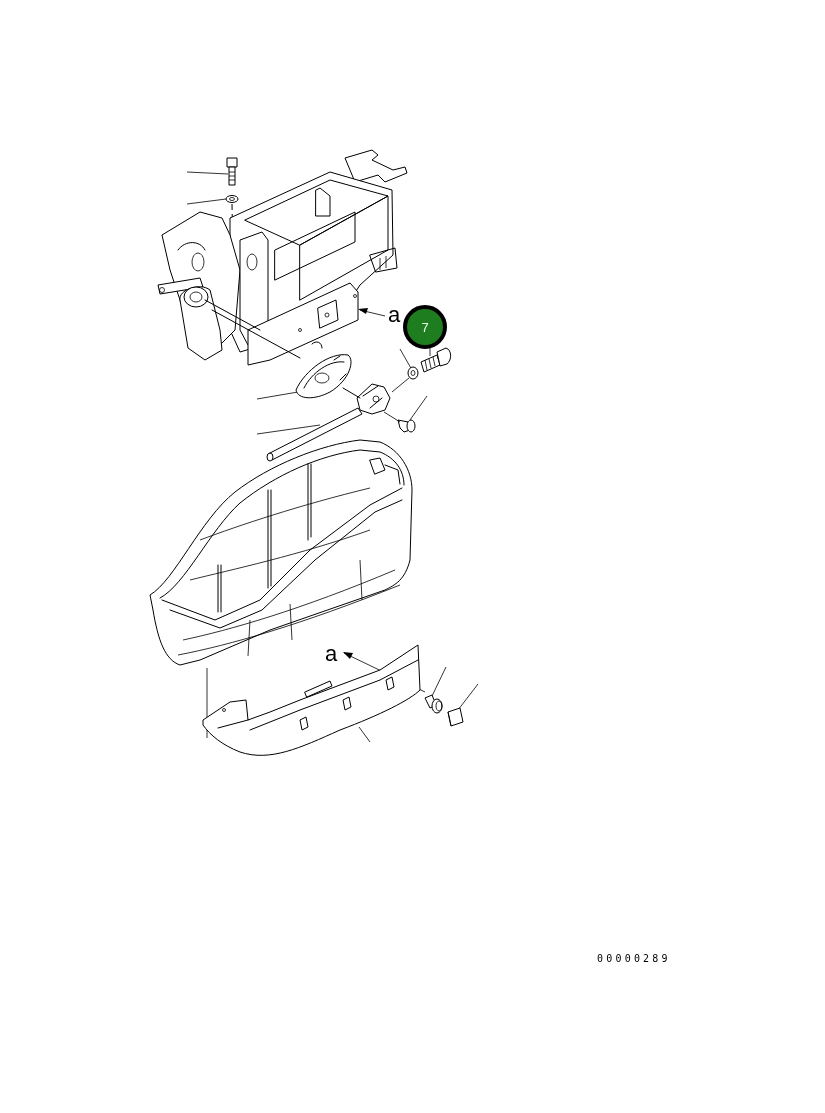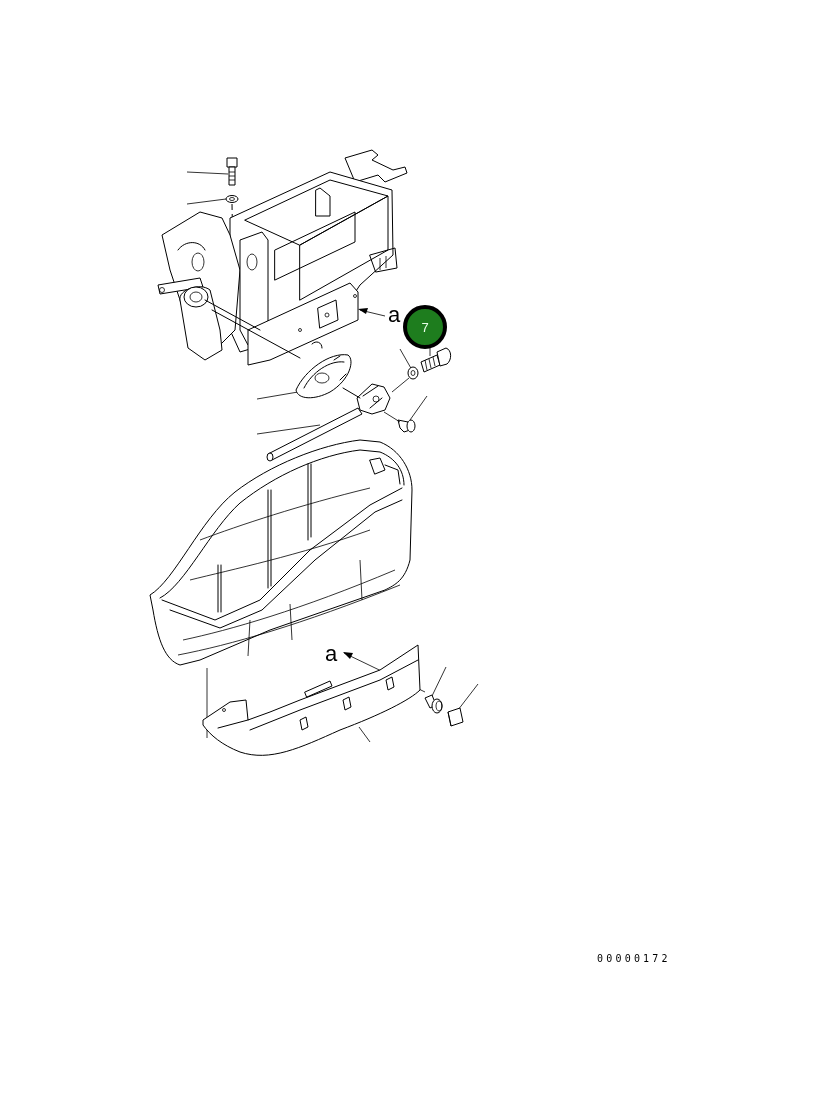--- a/index.html
+++ b/index.html
@@ -179,14 +179,14 @@
   <g>
     <path class="wf" d="M448 712 L460 708 L463 722 L451 726 Z"></path>
     <line class="thin" x1="448" y1="712" x2="451" y2="726"></line>
   </g>
 </svg>
 
 <div class="callout">
   <span>7</span>
 </div>
 
-<div class="docnum">00000172</div>
+<div class="docnum">00000289</div>
 </div>
 
 </body></html>

